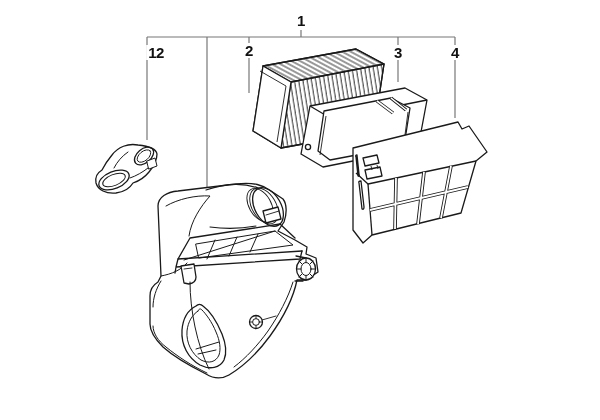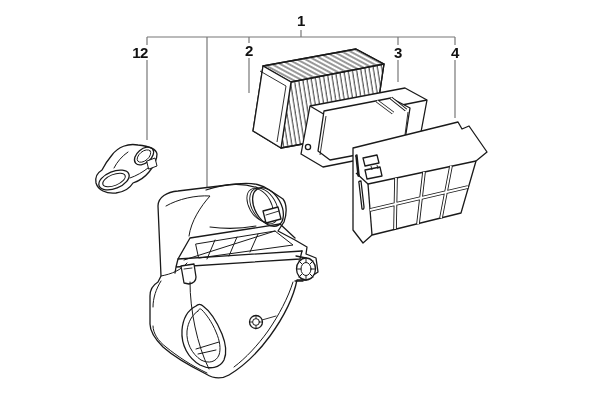--- a/index.html
+++ b/index.html
@@ -150,17 +150,17 @@
       <ellipse cx="144" cy="156" rx="11" ry="7" transform="rotate(-40 144 156)"></ellipse>
       <ellipse cx="144" cy="156" rx="8" ry="4.6" transform="rotate(-40 144 156)" stroke-width="0.9"></ellipse>
       <ellipse cx="114" cy="180" rx="16" ry="8.5" transform="rotate(-22 114 180)"></ellipse>
       <ellipse cx="114" cy="180" rx="12" ry="5.5" transform="rotate(-22 114 180)" stroke-width="0.9"></ellipse>
       <path stroke-width="1" d="M128,152 C122,156 117,162 114,168 M148,168 C143,172 136,176 130,178"></path>
       <path fill="#ffffff" stroke-width="1" d="M147,161 L155,158 L157,166 L149,169 Z"></path>
     </g>
   </svg>
 
   <span class="callout-label" style="left:301px;top:13px;">1</span>
-  <span class="callout-label" style="left:140px;top:45px;">12</span>
+  <span class="callout-label" style="left:156px;top:45px;">12</span>
   <span class="callout-label" style="left:249px;top:43px;">2</span>
   <span class="callout-label" style="left:398px;top:45px;">3</span>
   <span class="callout-label" style="left:455px;top:45px;">4</span>
 </div>
 
 </body></html>

